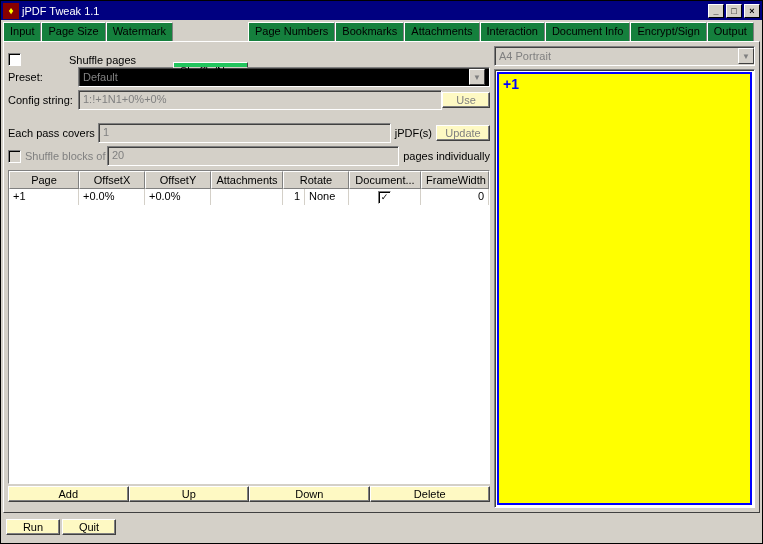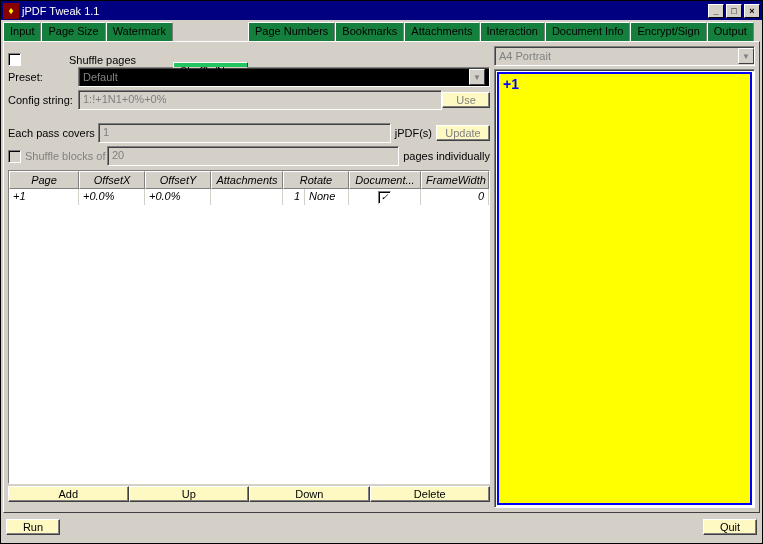--- a/index.html
+++ b/index.html
@@ -21,35 +21,35 @@
 .checkbox-row { display: flex; align-items: flex-end; height: 20px; gap: 44px; }
 .checkbox { width: 13px; height: 13px; background: #fff; border: 1px solid #808080; border-right-color: #fff; border-bottom-color: #fff; box-shadow: inset 1px 1px 0 #000; margin-right: 4px; cursor: pointer; display:flex; align-items:center; justify-content:center; font-size:10px; }
 .checkbox.disabled { background: #d4d0c8; }
 .label { min-width: 70px; }
 .label.disabled { color: #808080; }
 .select { flex: 1; height: 20px; background: #000000; border: 1px solid #808080; border-right-color: #fff; border-bottom-color: #fff; box-shadow: inset 1px 1px 0 #404040; padding: 2px 4px; color: #808080; display: flex; align-items: center; justify-content: space-between; cursor: pointer; }
 .select-arrow { width: 16px; height: 16px; background: #d4d0c8; border: 1px solid #fff; border-right-color: #404040; border-bottom-color: #404040; display: flex; align-items: center; justify-content: center; font-size: 8px; }
 .input { flex: 1; height: 20px; background: #d4d0c8; border: 1px solid #808080; border-right-color: #fff; border-bottom-color: #fff; box-shadow: inset 1px 1px 0 #404040; padding: 2px 4px; color: #808080; }
 .btn { height: 16px; padding: 0 10px; background: #fef9c3; border: 1px solid #fff; border-right-color: #404040; border-bottom-color: #404040; box-shadow: inset -1px -1px 0 #808080; cursor: pointer; display:flex; align-items:center; justify-content:center; }
 .btn.disabled { color: #808080; }
-.table-wrap { border: 1px solid #808080; border-right-color: #fff; border-bottom-color: #fff; box-shadow: inset 1px 1px 0 #404040; flex: 1; background: #fff; margin-top: 2px; display:flex; flex-direction:column; overflow:hidden;font-style:italic;}
+.table-wrap { border: 1px solid #808080; border-right-color: #fff; border-bottom-color: #fff; box-shadow: inset 1px 1px 0 #404040; flex: 1; background: #fff; margin-top: 2px; display:flex; flex-direction:column; overflow:hidden;}
 .thead { display: flex; background: #d4d0c8; height: 18px; }
 .th { border: 1px solid #fff; border-right-color: #808080; border-bottom-color: #808080; padding: 2px 4px; text-align: center; cursor: pointer; }
 .trow { display: flex; height: 16px; }
 .td { padding: 1px 4px; border-right: 1px solid #d4d0c8; }
 .col-page{width:70px;} .col-ox{width:66px;} .col-oy{width:66px;} .col-sf{width:72px;} .col-rot{width:66px;text-align:right;} .col-np{width:72px;text-align:center;} .col-fw{width:68px;text-align:right;}
 .th.col-rot, .th.col-fw, .th.col-np { text-align:center;}
 .table-body { flex:1; background:#fff; }
 .btn-row { display: flex; height: 22px; margin-top:2px;}
 .btn-row .btn { flex: 1; }
 .preview-select { height: 20px; background:#d4d0c8; border: 1px solid #808080; border-right-color: #fff; border-bottom-color: #fff; box-shadow: inset 1px 1px 0 #404040; display:flex; align-items:center; justify-content:space-between; padding-left:4px; color:#808080; cursor:pointer;}
 .preview { flex:1; border: 1px solid #808080; border-right-color: #fff; border-bottom-color: #fff; box-shadow: inset 1px 1px 0 #404040; background:#fff; margin-top:3px; padding:2px; position:relative; }
 .preview-page { width:100%; height:100%; background: #ffff00; border: 2px solid #0000ff; position:relative;}
 .preview-label { position:absolute; top:2px; left:4px; color:#0000ff; font-size:14px; font-weight:bold;}
-.bottom-bar { height: 28px; display:flex; justify-content:space-between; align-items:center; padding:3px; gap:2px;}
+.bottom-bar { height: 28px; display:flex; justify-content:flex-start; align-items:center; padding:3px; gap:2px;}
 .bottom-bar .btn { width: 54px; }
 .chk-checked::after{content:"✓"; font-size:9px; line-height:9px;}
 </style>
 </head>
 <body>
 
 <div class="window">
   <div class="titlebar">
     <div class="title-icon">♦</div>
     <div class="title-text">jPDF Tweak 1.1</div>

